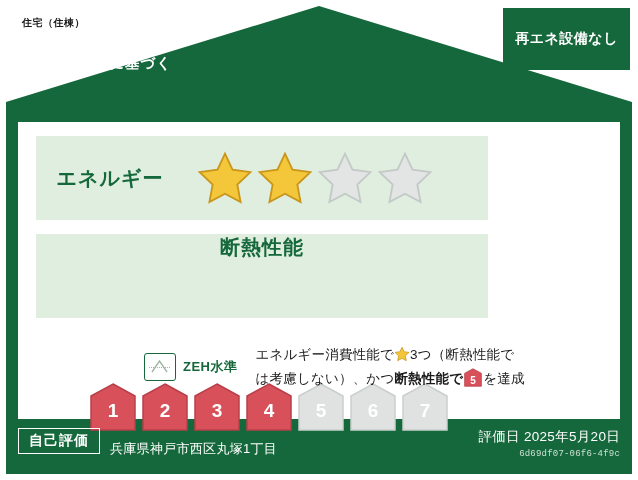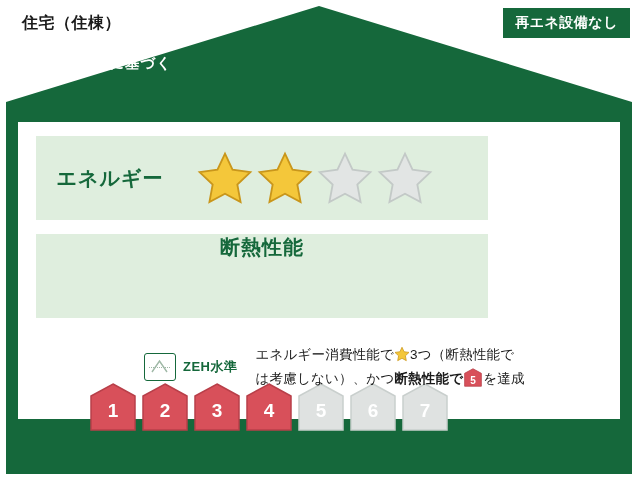--- a/index.html
+++ b/index.html
@@ -34,32 +34,32 @@
     position: absolute;
     left: 8px;
     top: 8px;
     height: 30px;
     padding: 0 14px;
     display: flex;
     align-items: center;
     justify-content: center;
     background: #ffffff;
     color: #1b1b1b;
-    font-size: 16px;
+    font-size: 10px;
     font-weight: bold;
     letter-spacing: 0.5px;
     z-index: 6;
   }
   
   .badge-right {
     position: absolute;
     right: 8px;
     top: 8px;
     height: 30px;
-    padding: 0 12px;
+    padding: 16px 12px;
     display: flex;
     align-items: center;
     justify-content: center;
     background: #15683b;
     color: #ffffff;
     font-size: 14px;
     font-weight: bold;
     letter-spacing: 0.5px;
     z-index: 6;
   }
@@ -411,14 +411,22 @@
         <div>
           <span>は考慮しない）、かつ</span><b>断熱性能で</b><span class="inline-grade"><svg width="20" height="19" viewBox="0 0 48 50">
                 <path d="M24 2 L46 14 L46 48 L2 48 L2 14 Z" fill="#d8505a" stroke="#b83f49" stroke-width="2"></path>
               </svg><span>5</span></span><span>を達成</span>
         </div>
       </div>
     </div>
 
   </div>
 
+  <div class="footer">
+    <div class="self-eval">自己評価</div>
+    <div class="address">兵庫県神戸市西区丸塚1丁目</div>
+    <div class="footer-right">
+      <div class="eval-date">評価日 2025年5月20日</div>
+      <div class="eval-id">6d69df07-06f6-4f9c</div>
+    </div>
+  </div>
 
 </div>
 
 </body></html>

